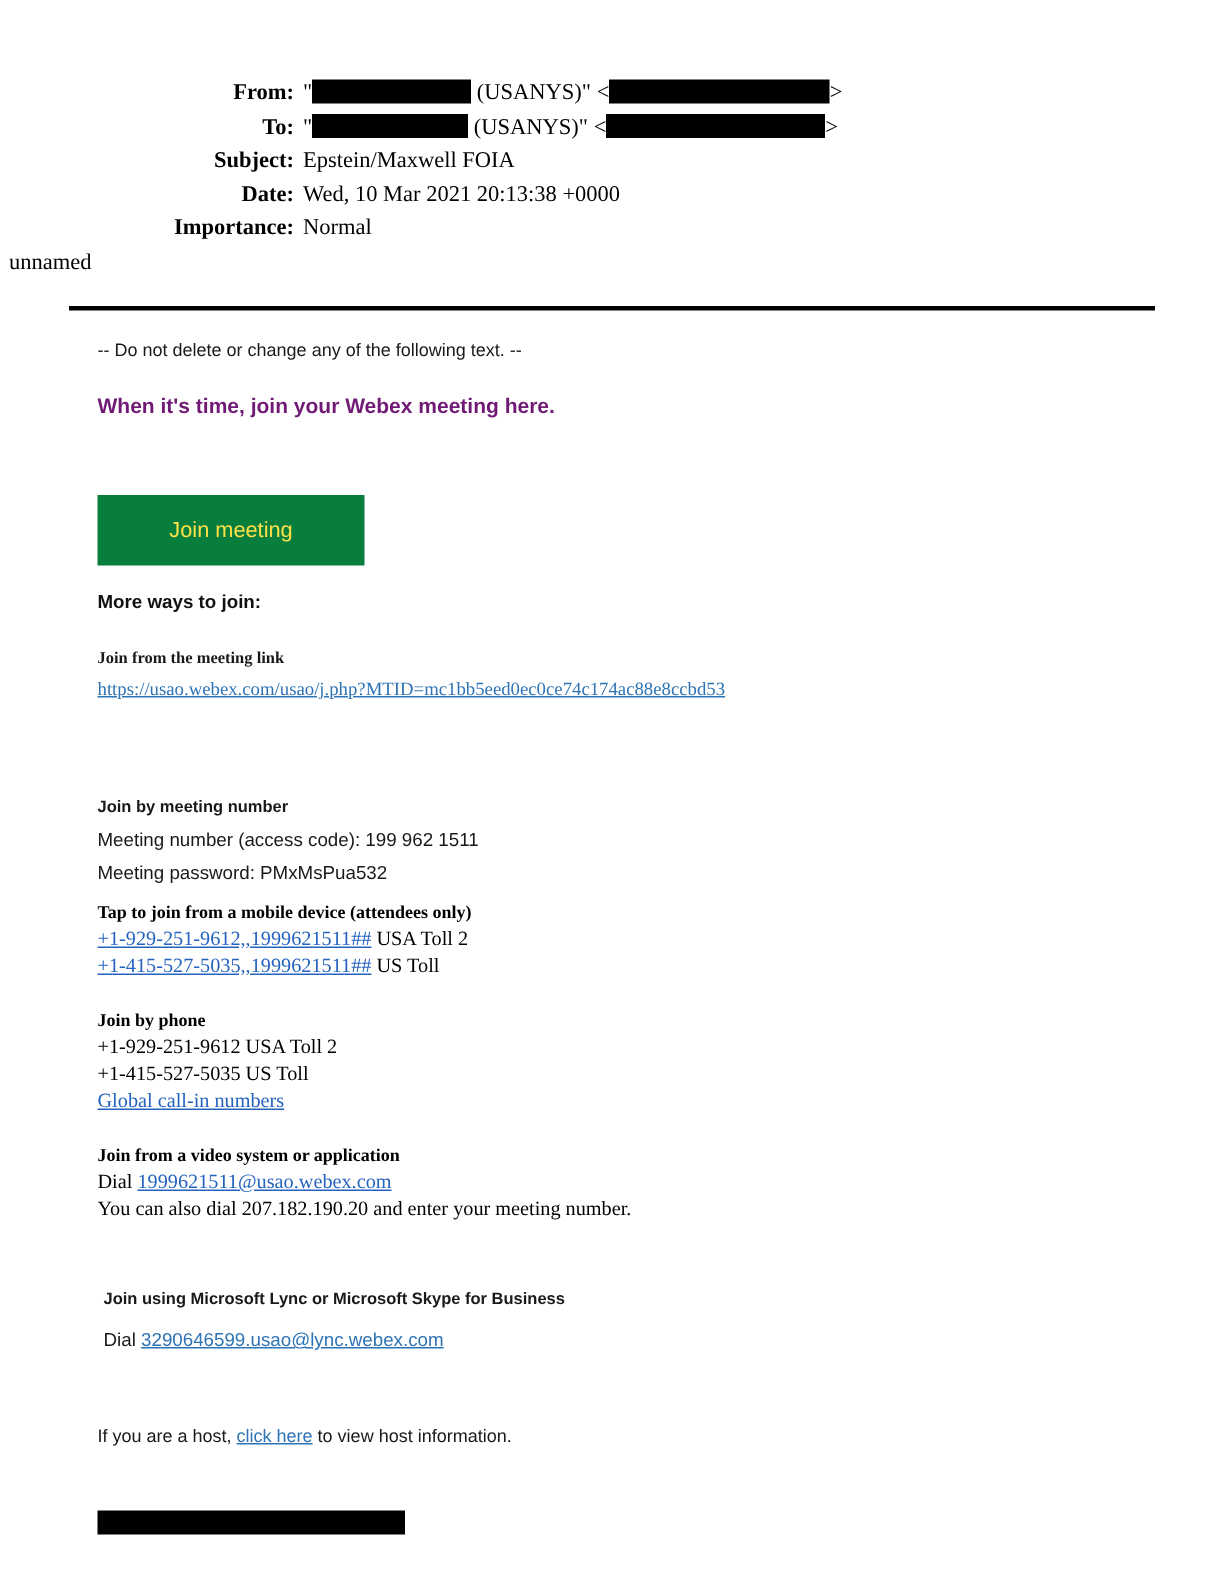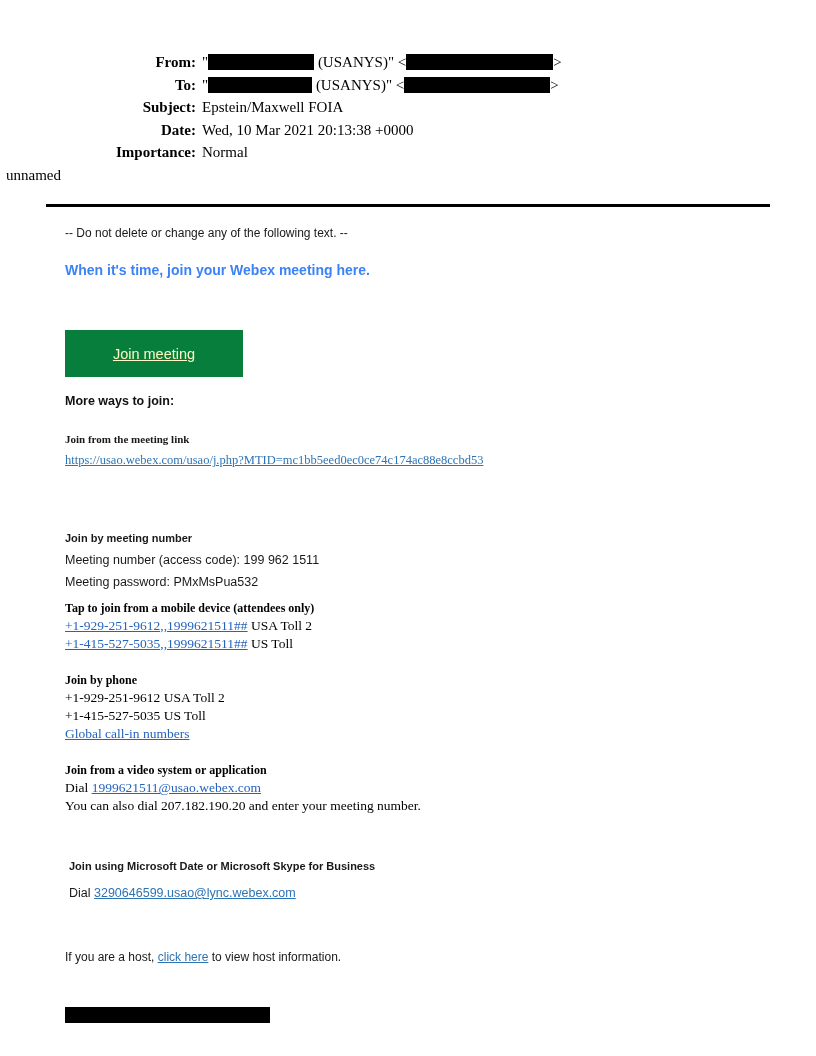--- a/index.html
+++ b/index.html
@@ -22,24 +22,24 @@
   .r-a{width:106px;}
   .r-b{width:147px;}
   .r-c{width:104px;}
   .r-d{width:146px;}
   
   .rule{position:absolute;top:204px;left:46px;right:46px;height:0;
     border:none;border-top:3px solid #000;margin:0;}
   
   .blk{position:absolute;left:65px;}
   .notice{top:226px;font-size:12px;color:#191919;}
-  .bheading{top:262px;font-size:14px;font-weight:bold;color:#3b82f6;}
+  .bheading{top:262px;font-size:14px;font-weight:bold;color:#701a75;}
   .join-btn{top:330px;width:178px;height:47px;background:#087E3D;
     display:flex;align-items:center;justify-content:center;border:none;cursor:pointer;}
-  .join-btn a{font-size:14.5px;color:#fef9c3;text-decoration:underline;
+  .join-btn a{font-size:14.5px;color:#fde047;
     font-family:"Liberation Sans","DejaVu Sans",sans-serif;}
   .more-ways{top:394px;font-size:12.5px;font-weight:bold;color:#111;}
   .sec-h-sans{font-size:11px;font-weight:bold;color:#191919;margin-bottom:5px;}
   .sans-line{font-size:12.5px;color:#191919;line-height:21px;}
   .sec-link{top:433px;font-family:Liberation Serif, serif;}
   .sec-link a{font-size:12.5px;}
   .sec-number{top:532px;}
   .sec-number .sans-line{line-height:22px;}
   a.slink{color:#2E74B5;text-decoration:underline;cursor:pointer;}
   a.serlink{color:#2563BE;text-decoration:underline;cursor:pointer;}
@@ -121,21 +121,21 @@
     <div class="serif-line"><a class="serlink">Global call-in numbers</a></div>
   </div>
 
   <div class="blk sec-video serif">
     <div class="sec-h-serif">Join from a video system or application</div>
     <div class="serif-line"><span>Dial </span><a class="serlink">1999621511@usao.webex.com</a></div>
     <div class="serif-line">You can also dial 207.182.190.20 and enter your meeting number.</div>
   </div>
 
   <div class="blk sec-lync">
-    <div class="sec-h-sans">Join using Microsoft Date or Microsoft Skype for Business</div>
+    <div class="sec-h-sans">Join using Microsoft Lync or Microsoft Skype for Business</div>
     <div class="sans-line"><span>Dial </span><a class="slink">3290646599.usao@lync.webex.com</a></div>
   </div>
 
   <div class="blk host-line"><span>If you are a host, </span><a class="slink">click here</a><span> to view host information.</span></div>
 
   <div class="redaction-bar"></div>
 
 </div>
 
 </body></html>

